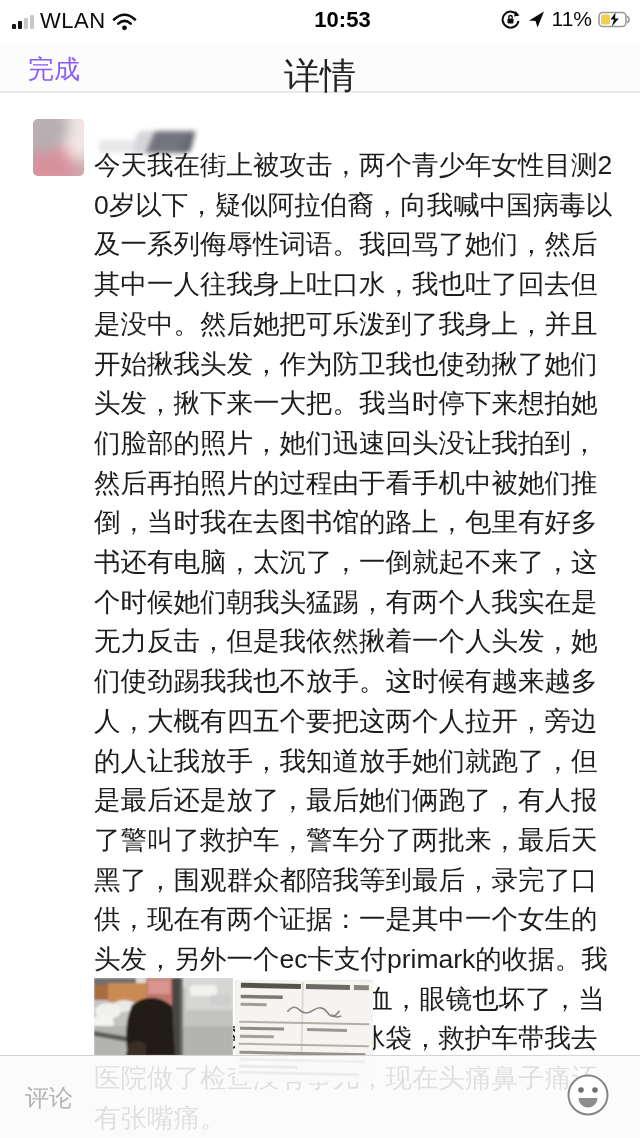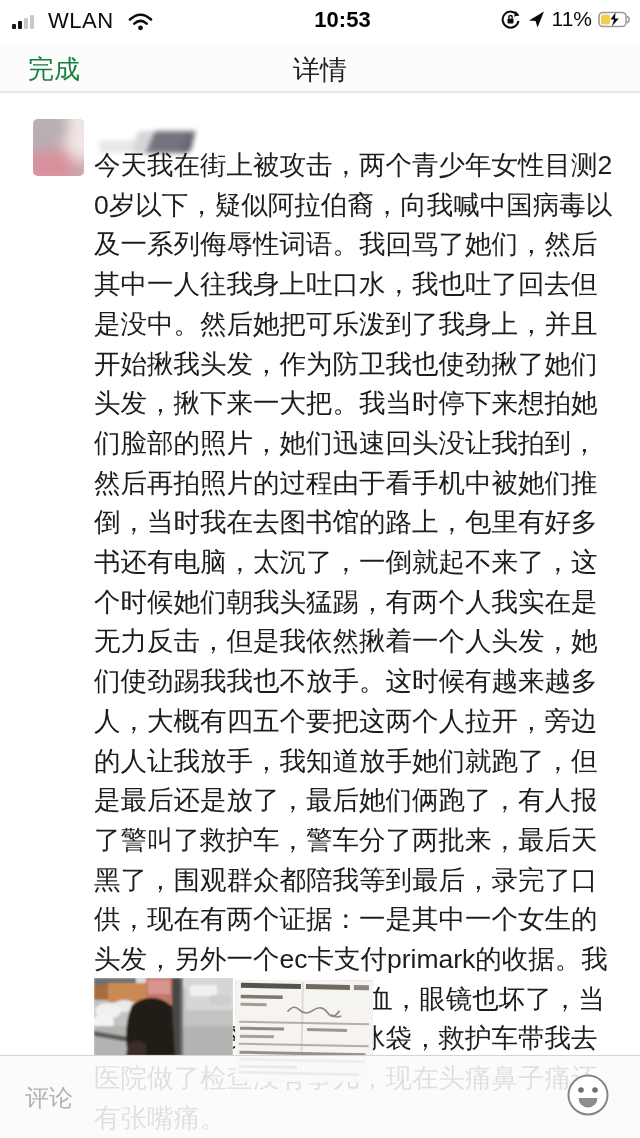--- a/index.html
+++ b/index.html
@@ -4,36 +4,36 @@
 <style>
   html,body{margin:0;padding:0;background:#888;}
   .page{
     position:relative;width:640px;height:1138px;margin:0 auto;
     background:#ffffff;overflow:hidden;
     font-family:"Liberation Sans","DejaVu Sans",sans-serif;
     -webkit-font-smoothing:antialiased;
   }
   
   .status-bar{position:absolute;left:0;top:0;width:640px;height:42px;background:#fff;}
-  .sb-left{position:absolute;left:12px;top:8px;display:flex;align-items:center;gap:14px;}
+  .sb-left{position:absolute;left:12px;top:8px;display:flex;align-items:center;gap:6px;}
   .signal{display:flex;align-items:flex-end;gap:2px;height:15px;}
   .signal i{display:block;width:4px;border-radius:1px;background:#c8c8ca;}
   .signal i:nth-child(1){height:5px;background:#16161a;}
   .signal i:nth-child(2){height:8px;background:#16161a;}
   .signal i:nth-child(3){height:11px;}
   .signal i:nth-child(4){height:14px;}
   .carrier{font-size:22px;font-weight:500;color:#0b0b0d;letter-spacing:.5px;}
   .sb-time{position:absolute;left:0;right:0;top:7px;text-align:center;font-size:22px;font-weight:600;color:#000;padding-left:45px;}
   .sb-right{position:absolute;right:8px;top:7px;display:flex;align-items:center;gap:6px;}
   .batt-pct{font-size:21px;font-weight:400;color:#0b0b0d;}
   
   .nav-bar{position:absolute;left:0;top:42px;width:640px;height:49px;background:#fcfcfc;border-bottom:2px solid #e7e7e7;}
   .done-btn{position:absolute;left:28px;top:10px;background:none;border:none;padding:0;
-    font-size:26px;color:#15803d;font-family:inherit;cursor:pointer;}
-  .nav-title{position:absolute;left:0;right:0;top:10px;text-align:center;font-size:27px;font-weight:500;color:#242424;}
+    font-size:26px;color:#8b5cf6;font-family:inherit;cursor:pointer;}
+  .nav-title{position:absolute;left:0;right:0;top:10px;text-align:center;font-size:36px;font-weight:500;color:#242424;}
   
   .avatar{position:absolute;left:33px;top:119px;width:51px;height:57px;border-radius:5px;overflow:hidden;background:#dfc0c0;}
   .avatar .blur{position:absolute;inset:-8px;filter:blur(6px);
     background:
       radial-gradient(circle at 25% 20%,#b9aeb2 0 30%,transparent 40%),
       radial-gradient(circle at 20% 80%,#d8919c 0 35%,transparent 50%),
       radial-gradient(circle at 80% 30%,#f2e6e4 0 30%,transparent 45%),
       radial-gradient(circle at 75% 75%,#caa7ab 0 35%,transparent 55%),
       #e5c3c3;}
   .name-blur-a{position:absolute;left:99px;top:140px;width:48px;height:13px;border-radius:4px;background:#e9e9ea;filter:blur(2px);}

